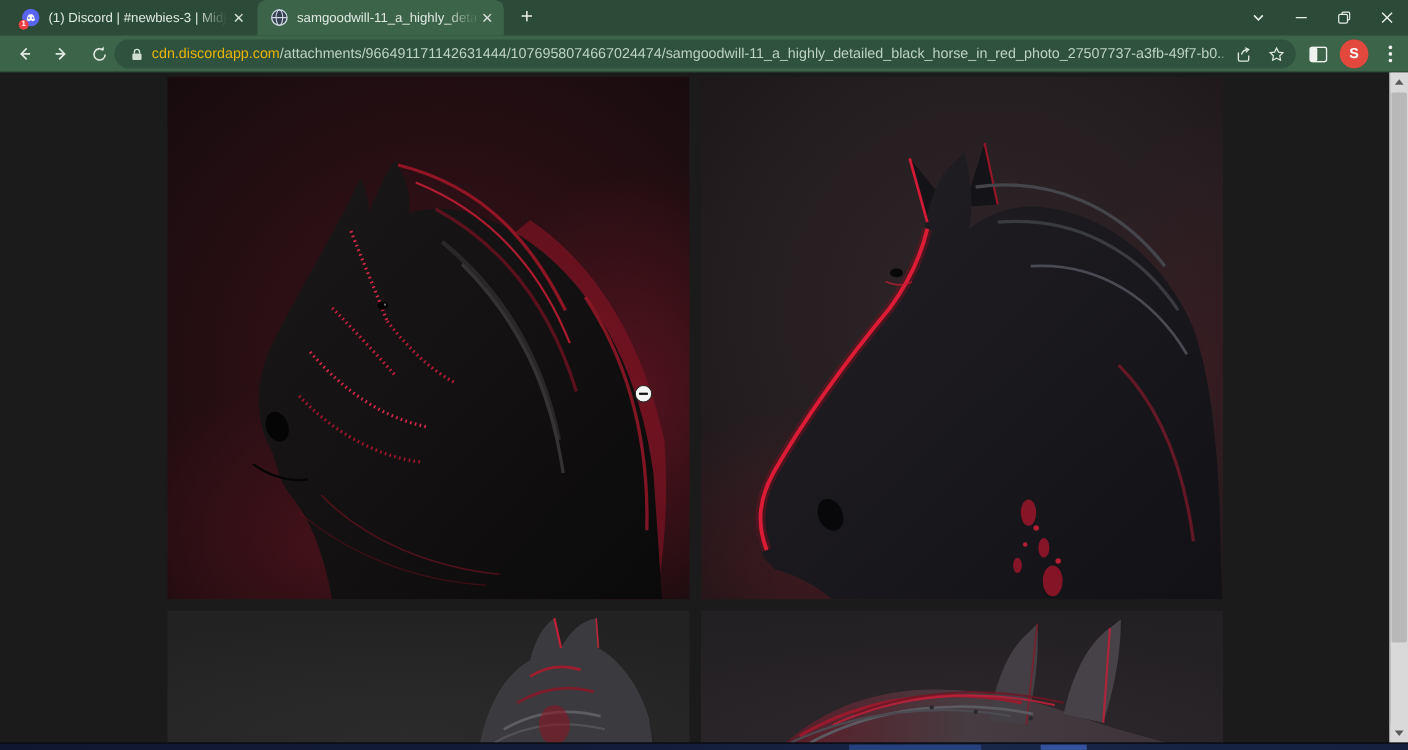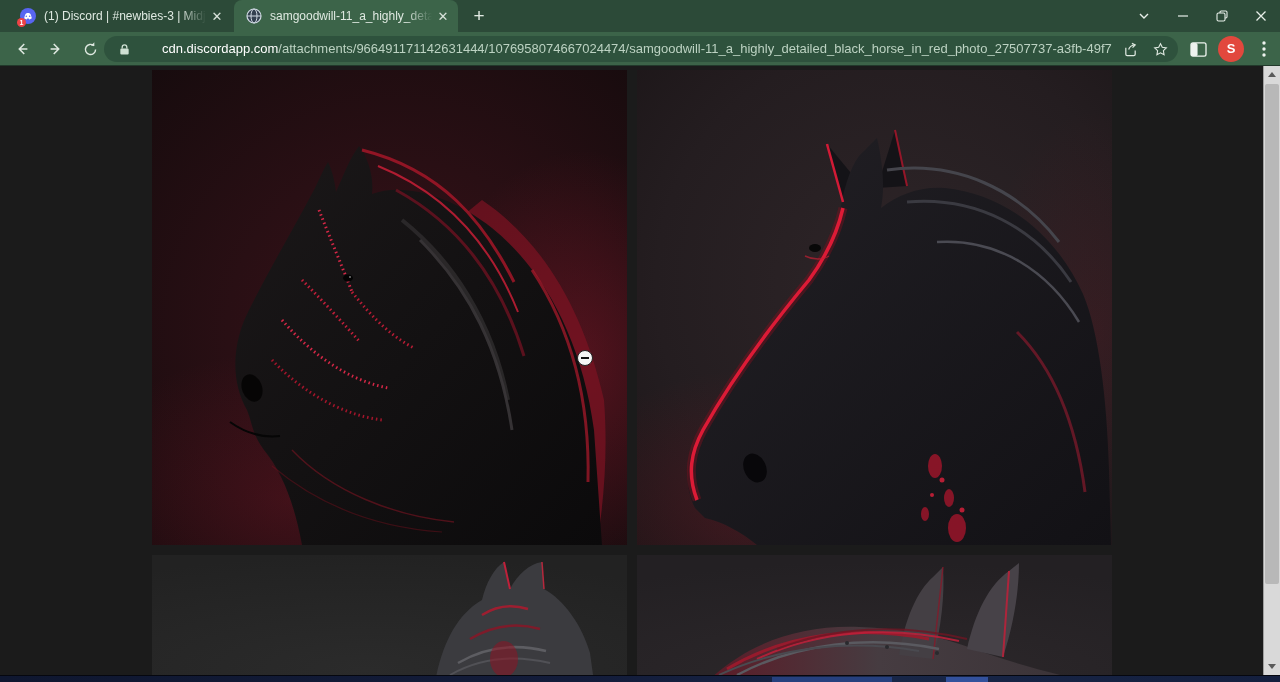--- a/index.html
+++ b/index.html
@@ -19,21 +19,21 @@
   .badge { position:absolute; left:-3px; bottom:-3px; width:9px; height:9px; background:#ed4245; border-radius:50%; color:#fff; font-size:7px; line-height:9px; text-align:center; font-weight:bold; }
   .newtab { position:absolute; left:466px; top:4px; width:26px; height:24px; color:#e2eae3; font-size:19px; line-height:23px; text-align:center; border-radius:4px; cursor:pointer; }
   .wincontrols { position:absolute; right:0; top:0; height:32px; display:flex; }
   .winbtn { width:39px; height:32px; display:flex; align-items:center; justify-content:center; color:#e8efe9; cursor:pointer; }
 
   
   .toolbar { position:absolute; left:0; top:32px; width:1280px; height:34px; background:#3c6449; border-bottom:1px solid #22392b; }
   .navbtn { position:absolute; top:3px; width:28px; height:28px; border-radius:50%; display:flex; align-items:center; justify-content:center; cursor:pointer; }
   .omnibox { position:absolute; left:104px; top:4px; width:1074px; height:26px; background:#2e523d; border-radius:13px; }
   .urltext { position:absolute; left:34px; right:66px; top:0; height:26px; line-height:26px; font-size:13px; white-space:nowrap; overflow:hidden; color:#bcd2c2; }
-  .urltext .domain { color:#ffffff;margin-left:24px; }
+  .urltext .domain { color:#eab308; }
   .obicon { position:absolute; top:3px; width:20px; height:20px; display:flex; align-items:center; justify-content:center; cursor:pointer; }
   .tbicon { position:absolute; top:7px; width:20px; height:20px; display:flex; align-items:center; justify-content:center; cursor:pointer; }
   .avatar { position:absolute; left:1218px; top:4px; width:26px; height:26px; border-radius:50%; background:#e2483d; color:#fff; font-size:13px; font-weight:bold; text-align:center; line-height:26px; cursor:pointer; }
 
   
   .content { position:absolute; left:0; top:66px; width:1280px; height:609px; background:#1b1b1b; overflow:hidden; }
   .imggrid { position:absolute; left:152px; top:4px; width:960px; height:612px; }
   .quad { position:absolute; overflow:hidden; cursor:zoom-out; }
   .q1 { left:0; top:0; width:475px; height:475px; }
   .q2 { left:485px; top:0; width:475px; height:475px; }

